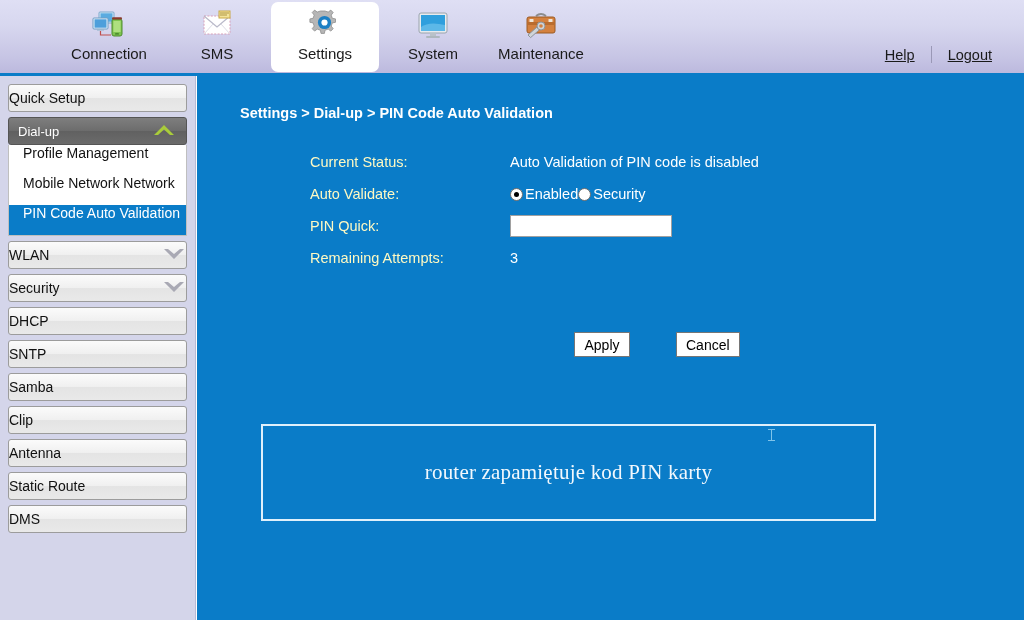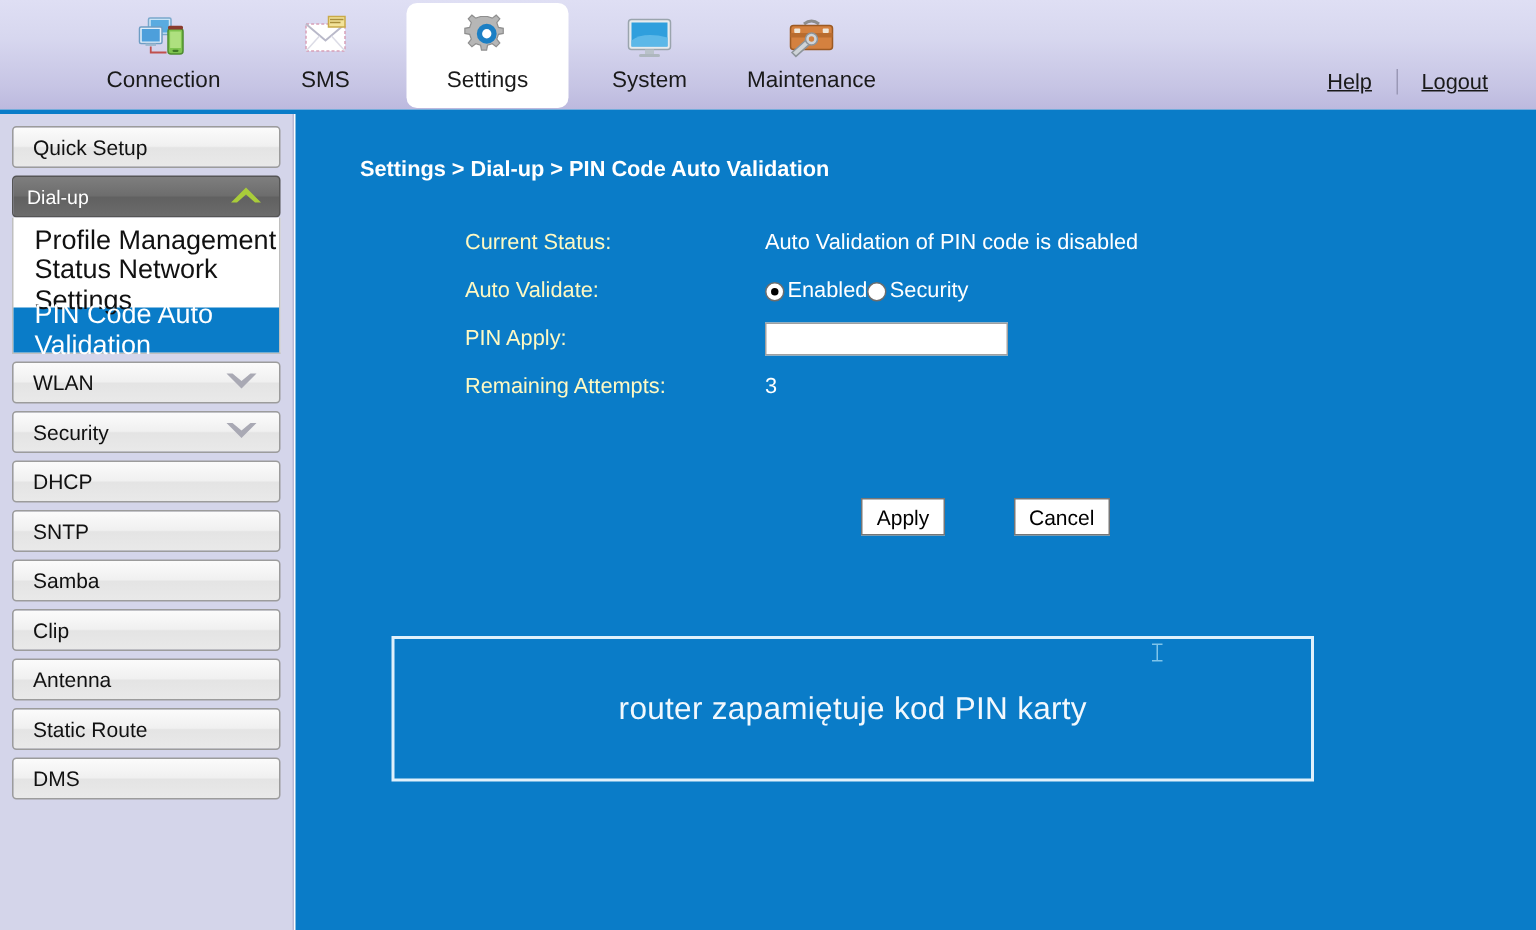--- a/index.html
+++ b/index.html
@@ -79,21 +79,21 @@
     padding: 8px;
   }
   .nav-btn {
     height: 28px;
     margin-bottom: 5px;
     background: linear-gradient(to bottom, #fbfbfb 0%, #f0f0f0 48%, #e4e4e4 52%, #e9e9e9 100%);
     border: 1px solid #9c9c9c;
     border-radius: 3px;
     display: flex;
     align-items: center;
-    padding: 0 13px;
+    padding: 0 0;
     font-size: 14px;
     color: #111;
     cursor: pointer;
   }
   .nav-btn .chev {
     margin-left: auto;
     color: #a8a8a8;
     font-size: 15px;
     line-height: 1;
   }
@@ -115,23 +115,23 @@
   }
   .submenu {
     background: #ffffff;
     border: 1px solid #bfbfbf;
     border-top: none;
     margin-bottom: 5px;
   }
   .sub-item {
     height: 30px;
     display: flex;
-    align-items: center;
+    align-items: flex-start;
     padding: 0 0 0 14px;
-    font-size: 18px;
+    font-size: 14px;
     color: #111;
     cursor: pointer;
   }
   .sub-item.active {
     background: #0a7cc8;
     color: #ffffff;
   }
 
   
   .main {
@@ -221,21 +221,21 @@
   }
   .note-box {
     position: absolute; left: 64px; top: 348px;
     width: 615px; height: 97px;
     border: 2px solid #dff0fb;
     display: flex;
     align-items: center;
     justify-content: center;
   }
   .note-box .note-txt {
-    font-family: Liberation Sans, sans-serif;
+    font-family: Liberation Serif, serif;
     font-size: 21px;
     color: #f2f8fd;
     letter-spacing: 0.2px;
   }
 
   
   .cursor-ibeam {
     position: absolute;
     left: 570px; top: 352px;
     width: 9px; height: 14px;
@@ -348,21 +348,21 @@
           <path d="M13 3 L23 13 L19 13 L13 7.6 L7 13 L3 13 Z" fill="#a9cc3a"></path>
         </svg>
       </span>
     </div>
 
     <div class="submenu">
       <div class="sub-item">
         <span>Profile Management</span>
       </div>
       <div class="sub-item">
-        <span>Status Network Settings</span>
+        <span>Mobile Network Network</span>
       </div>
       <div class="sub-item active">
         <span>PIN Code Auto Validation</span>
       </div>
     </div>
 
     <div class="nav-btn">
       <span>WLAN</span>
       <span class="chev">
         <svg width="24" height="14" viewBox="0 0 24 14">
@@ -423,21 +423,21 @@
             <span>Enabled</span>
           </label>
           <label class="radio-wrap">
             <span class="radio"></span>
             <span>Security</span>
           </label>
         </div>
       </div>
 
       <div class="row">
-        <div class="lab">PIN Apply:</div>
+        <div class="lab">PIN Quick:</div>
         <div class="val">
           <input class="txt-input" type="text" value="" style="">
         </div>
       </div>
 
       <div class="row">
         <div class="lab">Remaining Attempts:</div>
         <div class="val">3</div>
       </div>
 

